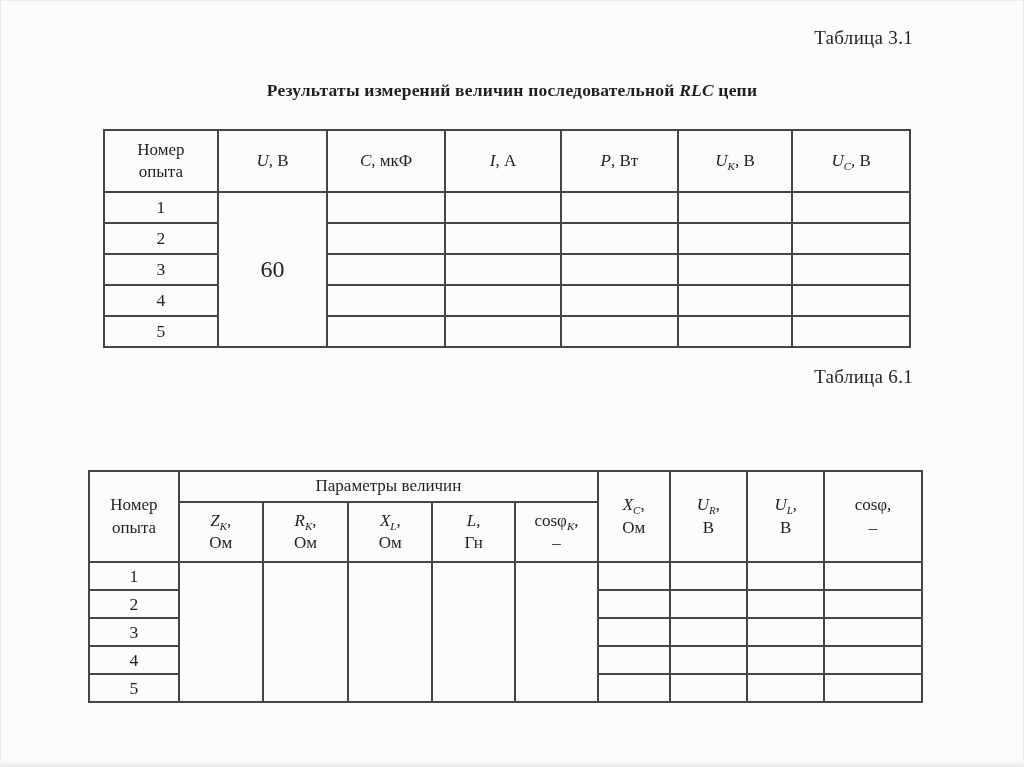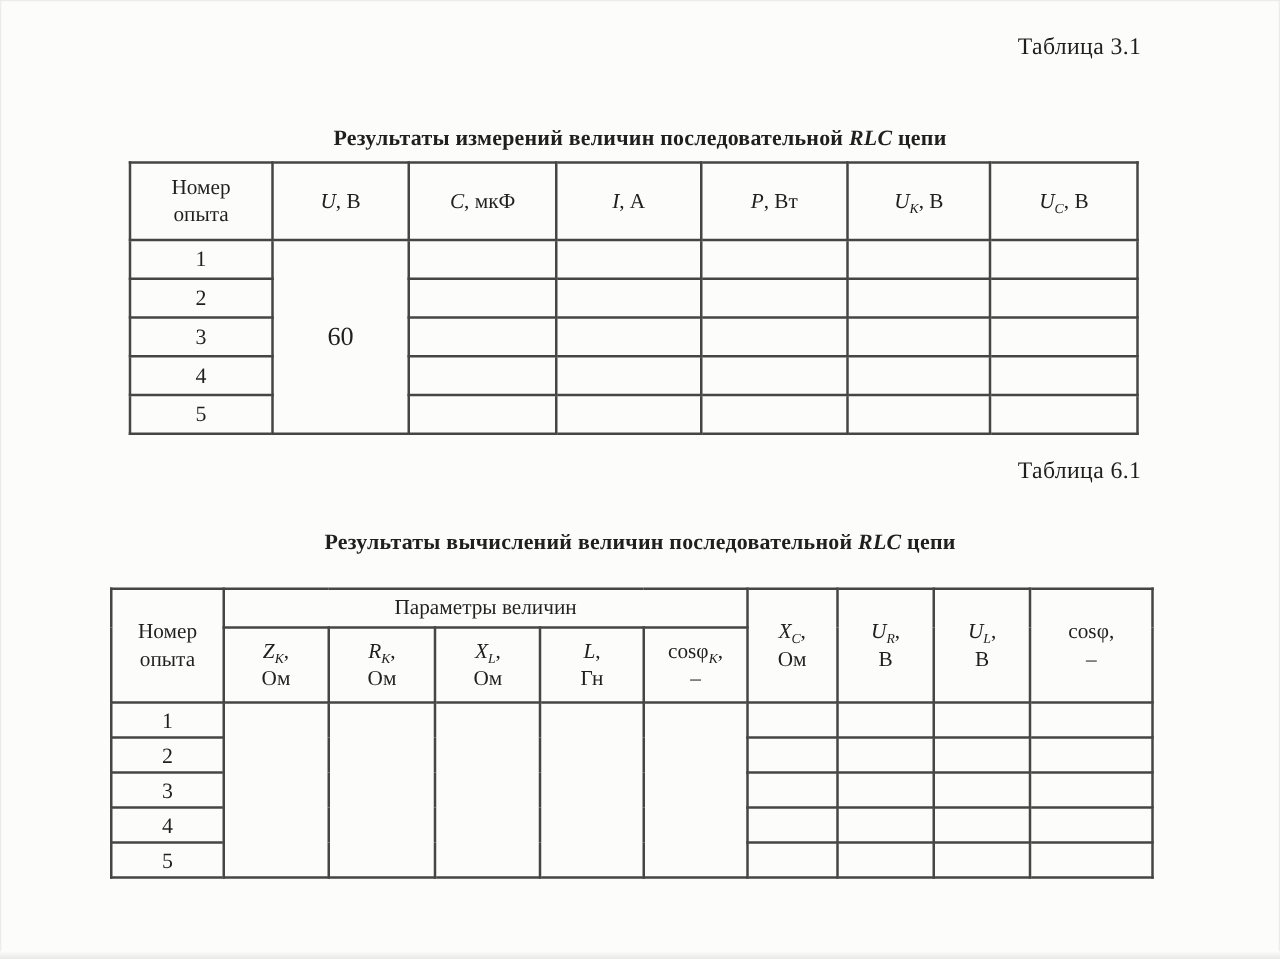--- a/index.html
+++ b/index.html
@@ -56,31 +56,31 @@
   .tbl i{font-style:italic;}
   .tbl sub{
     font-size:11px;
     line-height:0;
   }
   #table1 thead tr{height:62px;}
   #table1 tbody tr{height:31px;}
   #table2 tr.group-row{height:31px;}
   #table2 tr.sub-row{height:60px;margin-left:48px;}
   #table2 tbody tr{height:28px;}
-  .u-cell{font-size:21px;}
+  .u-cell{font-size:24px;}
   .num-cell{font-size:17.5px;}
 </style>
 </head>
 <body>
 
 <div class="page">
 
   <div class="tbl-label" style="top:27px">Таблица 3.1</div>
 
-  <h2 class="title" style="top:100px"><span>Результаты измерений величин последовательной </span><em>RLC</em><span> цепи</span></h2>
+  <h2 class="title" style="top:80px"><span>Результаты измерений величин последовательной </span><em>RLC</em><span> цепи</span></h2>
 
   <table class="tbl" id="table1" style="left:103px;top:129px;width:808px;">
     <colgroup>
       <col style="width:14.1%">
         <col style="width:13.6%">
         <col style="width:14.6%">
       <col style="width:14.4%">
         <col style="width:14.5%">
         <col style="width:14.2%">
       <col style="width:14.6%">
@@ -136,21 +136,20 @@
           <td></td>
           <td></td>
           <td></td>
           <td></td>
         </tr>
       </tbody>
     </table>
 
   <div class="tbl-label" style="top:366px">Таблица 6.1</div>
 
-  <h2 class="title" style="top:423px"><span>Результаты вычислений величин последовательной </span><em>RLC</em><span> цепи</span></h2>
 
   <table class="tbl" id="table2" style="left:88px;top:470px;width:835px;">
     <colgroup>
       <col style="width:10.8%">
         <col style="width:10.05%">
         <col style="width:10.3%">
       <col style="width:10.05%">
         <col style="width:9.95%">
         <col style="width:9.95%">
       <col style="width:8.6%">

